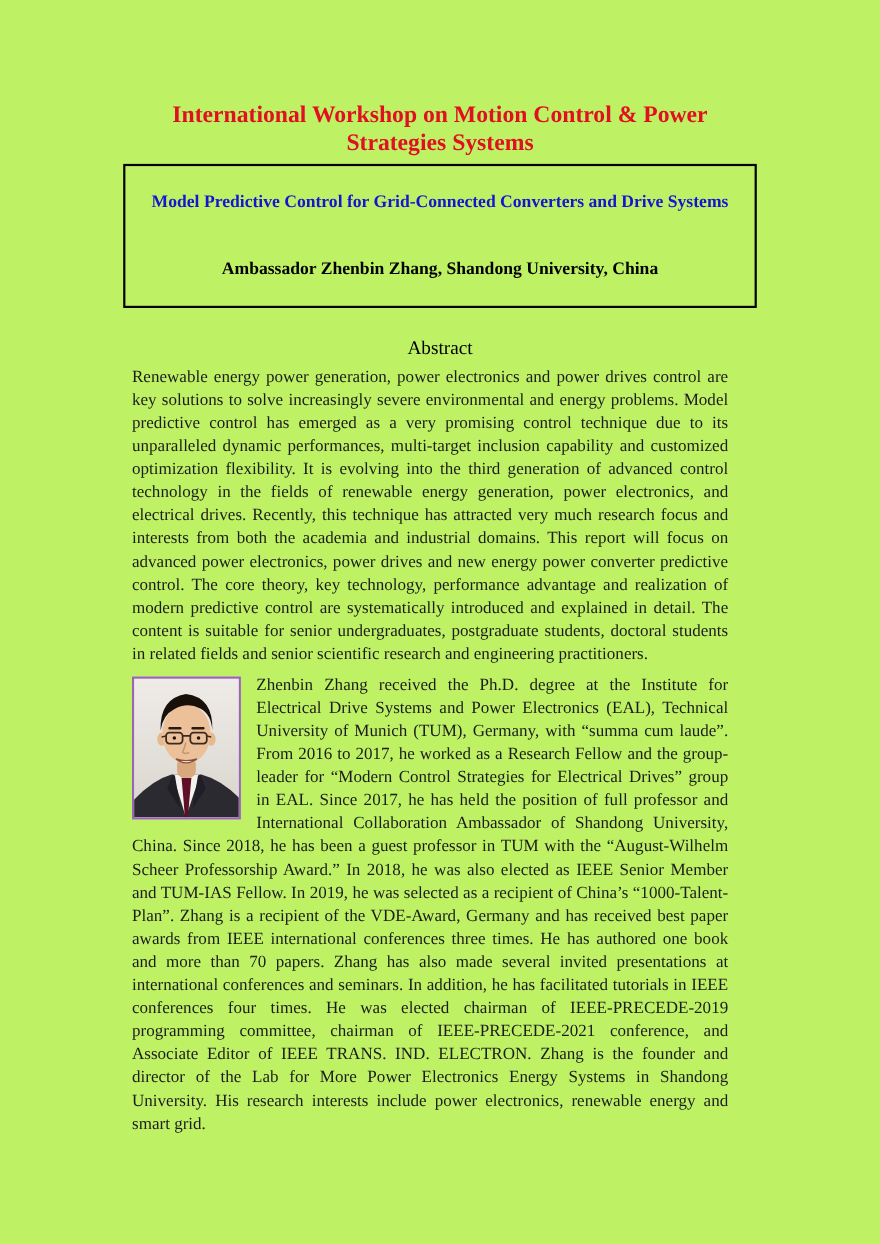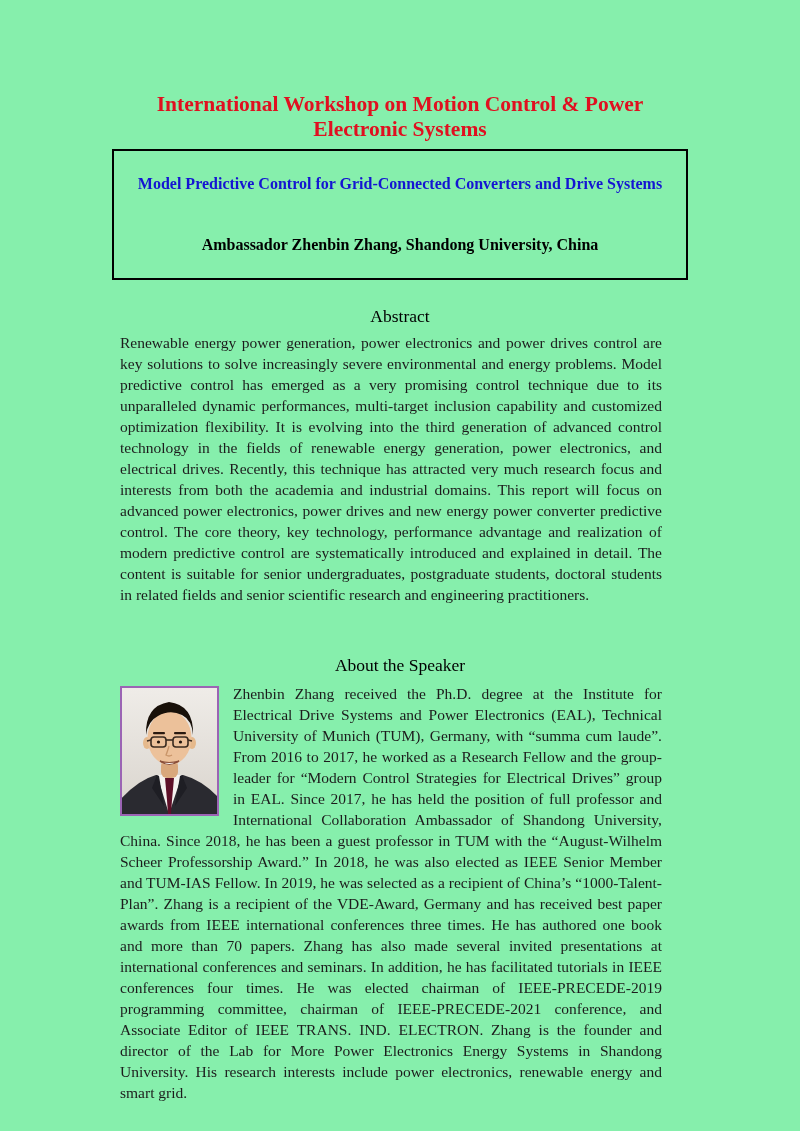--- a/index.html
+++ b/index.html
@@ -1,19 +1,19 @@
 <!DOCTYPE html>
 <html style="--title-red: #E01020; --talk-blue: #1414D2; --photo-border: #9B64B4;"><head>
 <meta charset="utf-8">
 <style>
   html,body{margin:0;padding:0;background:#ffffff;}
   .page{
     position:relative;
     width:800px;height:1131px;
-    background:#86efac;
+    background:#bef264;
     box-sizing:border-box;
     padding:92px 120px 0 120px;
     font-family:"Liberation Serif", serif;
     color:#1c1c1c;
     overflow:hidden;
   }
   .main-title{
     text-align:center;
     font-weight:bold;
     font-size:21.5px;
@@ -66,33 +66,32 @@
   }
   .speaker-photo svg{display:block;width:100%;height:100%;}
 </style>
 </head>
 <body>
 
 <div class="page">
 
   <h1 class="main-title">
     <span style="display:block">International Workshop on Motion Control &amp; Power</span>
-    <span style="display:block">Electronic Systems</span>
+    <span style="display:block">Strategies Systems</span>
   </h1>
 
   <div class="session-box">
     <div class="line talk-title">Model Predictive Control for Grid-Connected Converters and Drive Systems</div>
     <div class="line">Ambassador Zhenbin Zhang, Shandong University, China</div>
   </div>
 
   <h2 class="section-heading abstract-heading">Abstract</h2>
 
   <p class="body-text">Renewable energy power generation, power electronics and power drives control are key solutions to solve increasingly severe environmental and energy problems. Model predictive control has emerged as a very promising control technique due to its unparalleled dynamic performances, multi-target inclusion capability and customized optimization flexibility. It is evolving into the third generation of advanced control technology in the fields of renewable energy generation, power electronics, and electrical drives. Recently, this technique has attracted very much research focus and interests from both the academia and industrial domains. This report will focus on advanced power electronics, power drives and new energy power converter predictive control. The core theory, key technology, performance advantage and realization of modern predictive control are systematically introduced and explained in detail. The content is suitable for senior undergraduates, postgraduate students, doctoral students in related fields and senior scientific research and engineering practitioners.</p>
 
-  <h2 class="section-heading speaker-heading">About the Speaker</h2>
 
   <div class="body-text speaker-bio">
     <div class="speaker-photo">
 
       <svg viewBox="0 0 95 126" preserveAspectRatio="none">
         <defs>
           <linearGradient id="bgGrad" x1="0" y1="0" x2="0" y2="1">
             <stop offset="0" stop-color="#efece8"></stop>
             <stop offset="1" stop-color="#d9d4cd"></stop>
           </linearGradient>

